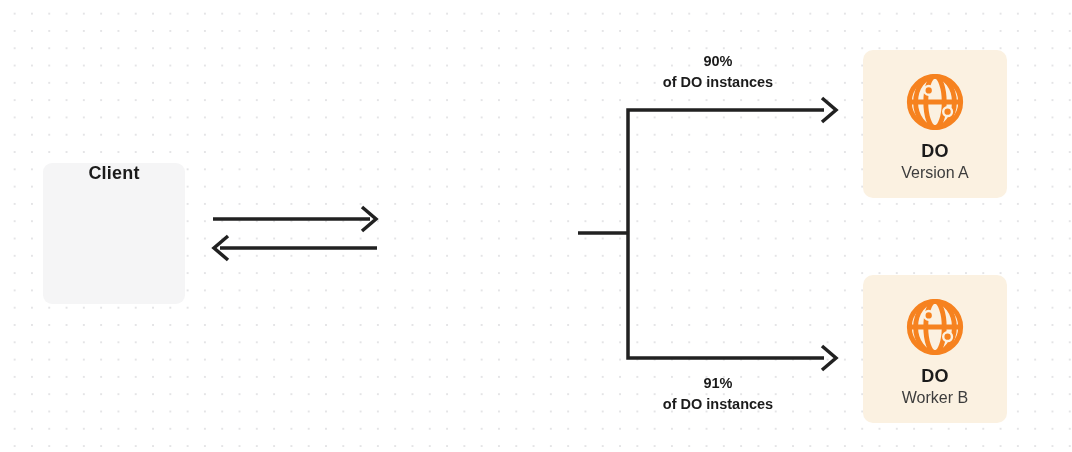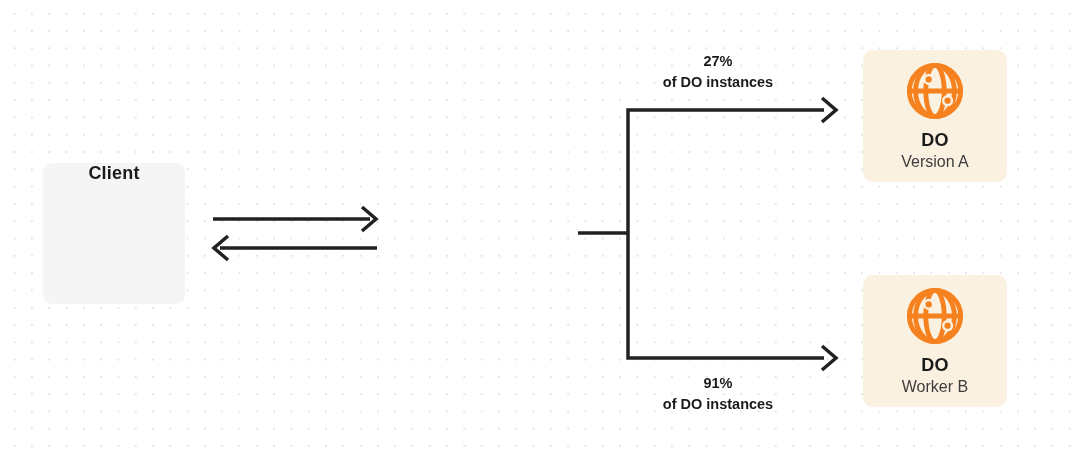--- a/index.html
+++ b/index.html
@@ -50,23 +50,23 @@
   }
   .node-worker{
     left:405px;top:163px;width:144px;height:141px;
     background:var(--node-cream-bg);border-radius:10px;
     justify-content:flex-start;padding-top:21px;
   }
   .node-worker .node-label{margin-top:24px;}
   .node-do-a{left:863px;top:50px;}
   .node-do-b{left:863px;top:275px;}
   .node-do{
-    width:144px;height:132px;
+    width:144px;height:148px;
     background:var(--node-cream-bg);border-radius:10px;
-    justify-content:center;
+    justify-content:flex-start;padding-top:21px;
   }
   .node-do .node-label{margin-top:7px;line-height:22px;}
   .node-sublabel{
     font-size:16px;font-weight:400;color:var(--text-secondary);
     line-height:21px;
   }
   .branch-label{
     position:absolute;width:220px;left:608px;
     text-align:center;
     font-size:14.5px;font-weight:700;color:var(--text-primary);
@@ -98,21 +98,21 @@
 
     <polyline points="822,346 836,358 822,370"></polyline>
   </svg>
 
   <div class="node node-client">
     <span class="node-label">Client</span>
   </div>
 
 
   <div class="branch-label branch-label-a">
-    <div>27%</div>
+    <div>90%</div>
     <div>of DO instances</div>
   </div>
 
   <div class="branch-label branch-label-b">
     <div>91%</div>
     <div>of DO instances</div>
   </div>
 
   <div class="node node-do node-do-a">
     <svg class="icon-globe" viewBox="0 0 64 64" aria-hidden="true">

